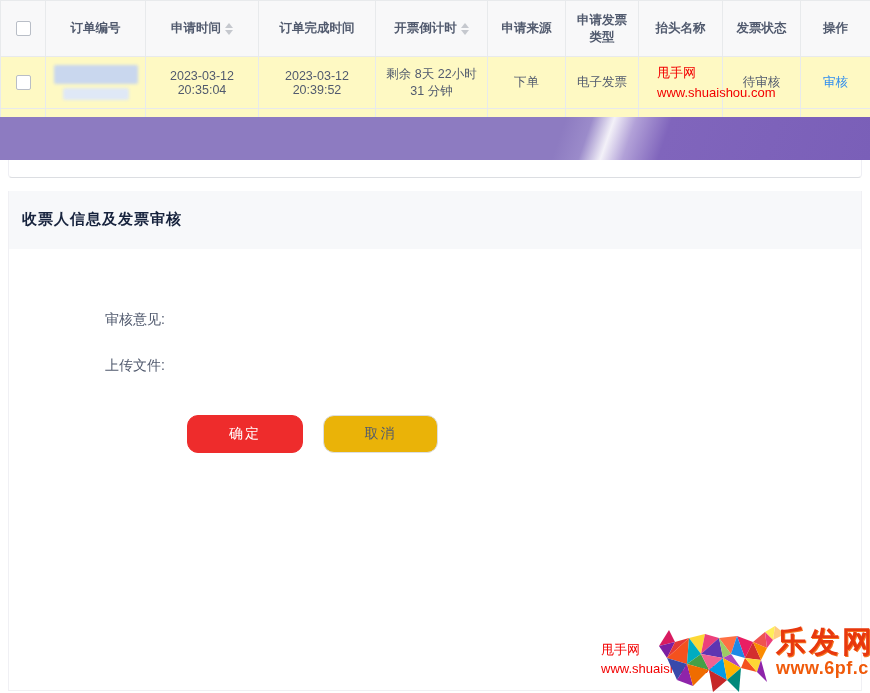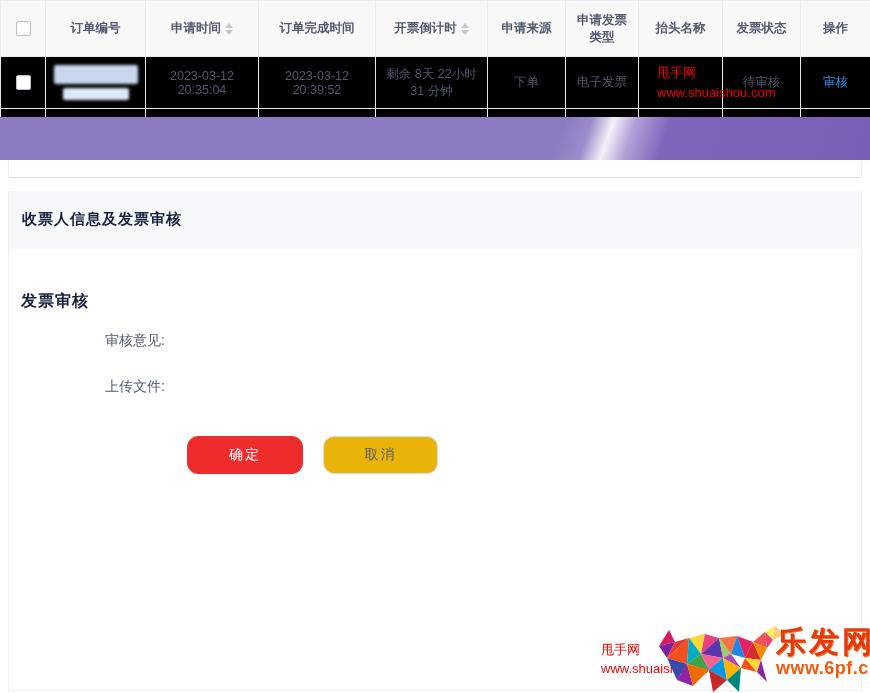--- a/index.html
+++ b/index.html
@@ -6,21 +6,21 @@
   body { background:#fff; font-family:"Liberation Sans","DejaVu Sans",sans-serif; }
   .page { position:relative; width:870px; height:693px; background:#fff; overflow:hidden; }
 
   
   table.grid { width:870px; border-collapse:collapse; table-layout:fixed; border-top:1px solid #dcdee2; }
   table.grid th, table.grid td {
     border:1px solid #e8eaec; text-align:center; vertical-align:middle;
     color:#515a6e; font-size:12.5px; padding:4px 6px; overflow:visible;
   }
   table.grid th { background:#f8f8f9; font-weight:bold; height:56px; }
-  table.grid td { background:#000000; height:52px;margin-top:17px; }
+  table.grid td { background:#fef9c3; height:52px;margin-top:17px; }
   tr.stub td { height:8px; padding:0; border-bottom:none; }
   .cb {
     display:inline-block; width:15px; height:15px; background:#fff;
     border:1px solid #b9bec7; border-radius:2px; vertical-align:middle; cursor:pointer;
   }
   .sort-caret { display:inline-block; vertical-align:middle; margin-left:4px; line-height:0; }
   .sort-caret i { display:block; width:0; height:0; border-left:4px solid transparent; border-right:4px solid transparent; }
   .sort-caret .up   { border-bottom:5px solid #c5c8ce; margin-bottom:2px; }
   .sort-caret .down { border-top:5px solid #c5c8ce; }
   .redact  { display:block; width:84px; height:19px; margin:0 auto; background:#c9d7ee; border-radius:2px; filter:blur(1.5px); }
@@ -160,21 +160,20 @@
     </table>
 
   <div class="purple-band"></div>
   <div class="card-bottom-strip"></div>
 
   <div class="card">
     <div class="card-header">
       <span>收票人信息及发票审核</span>
     </div>
     <div class="card-body">
-      <div class="form-title">发票审核</div>
 
       <div class="form-row">
         <div class="form-label">审核意见:</div>
       </div>
 
       <div class="form-row" style="margin-top:22px;">
         <div class="form-label">上传文件:</div>
       </div>
 
       <div class="btn-row">

